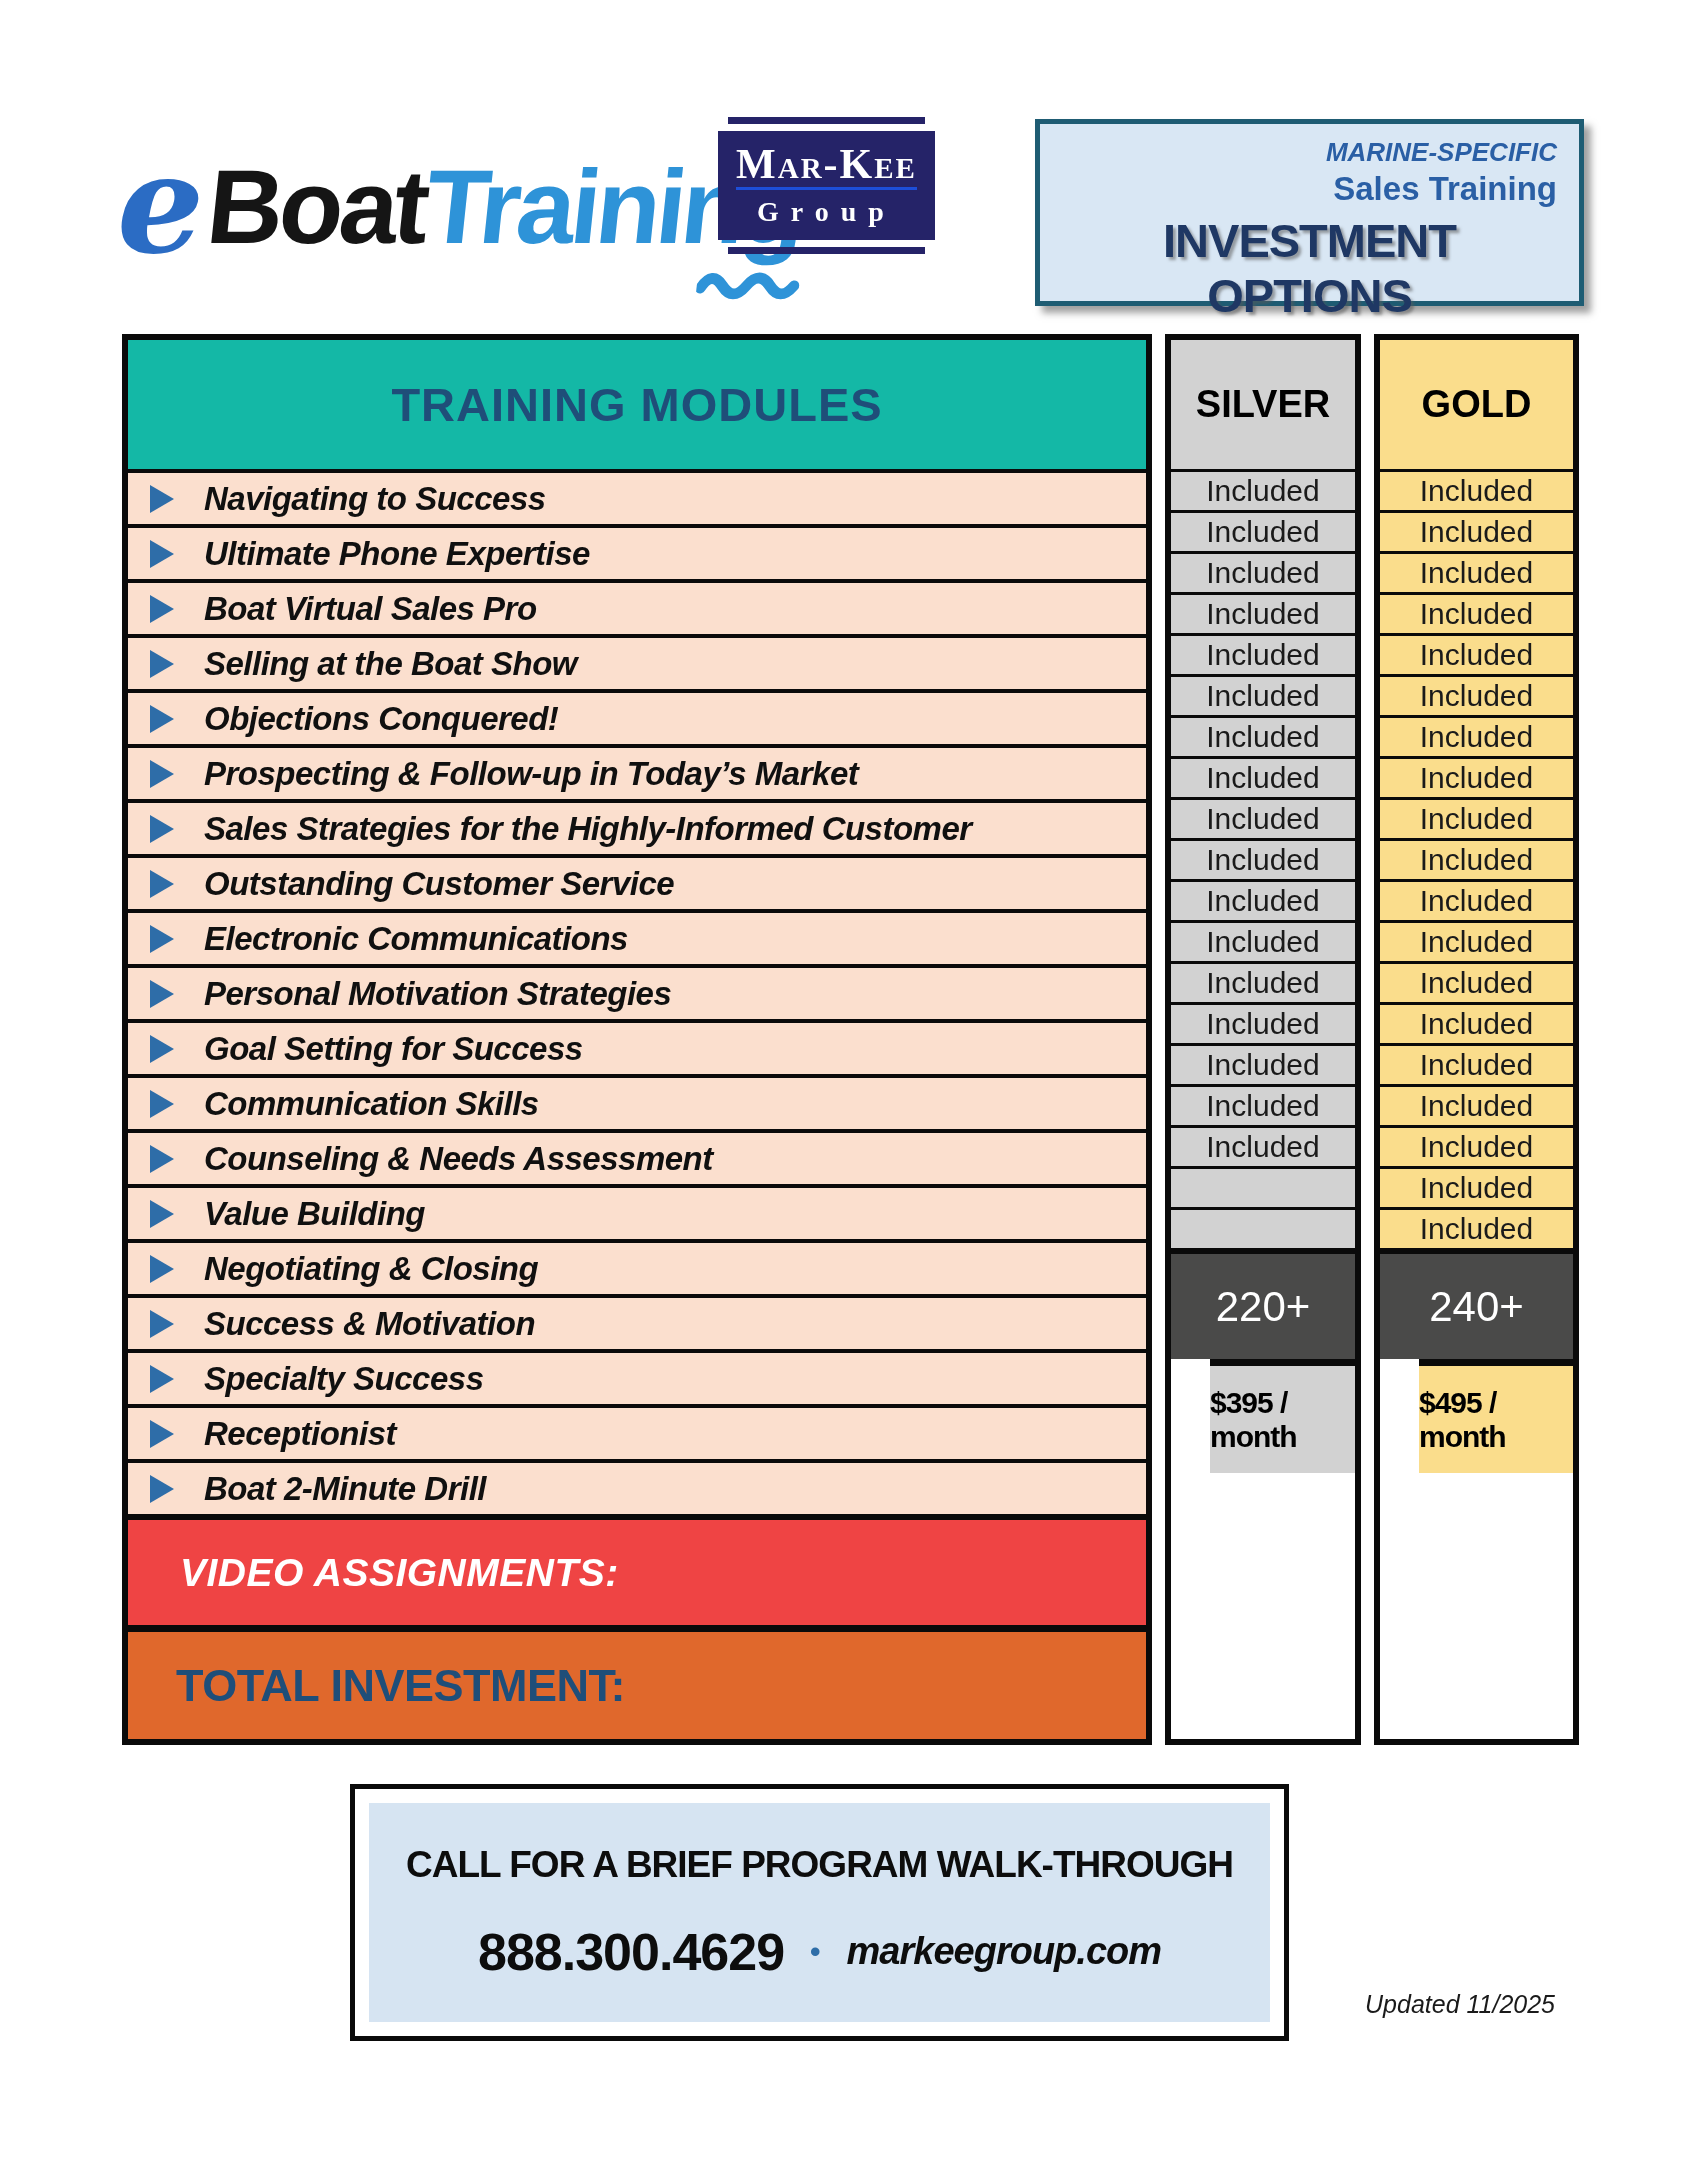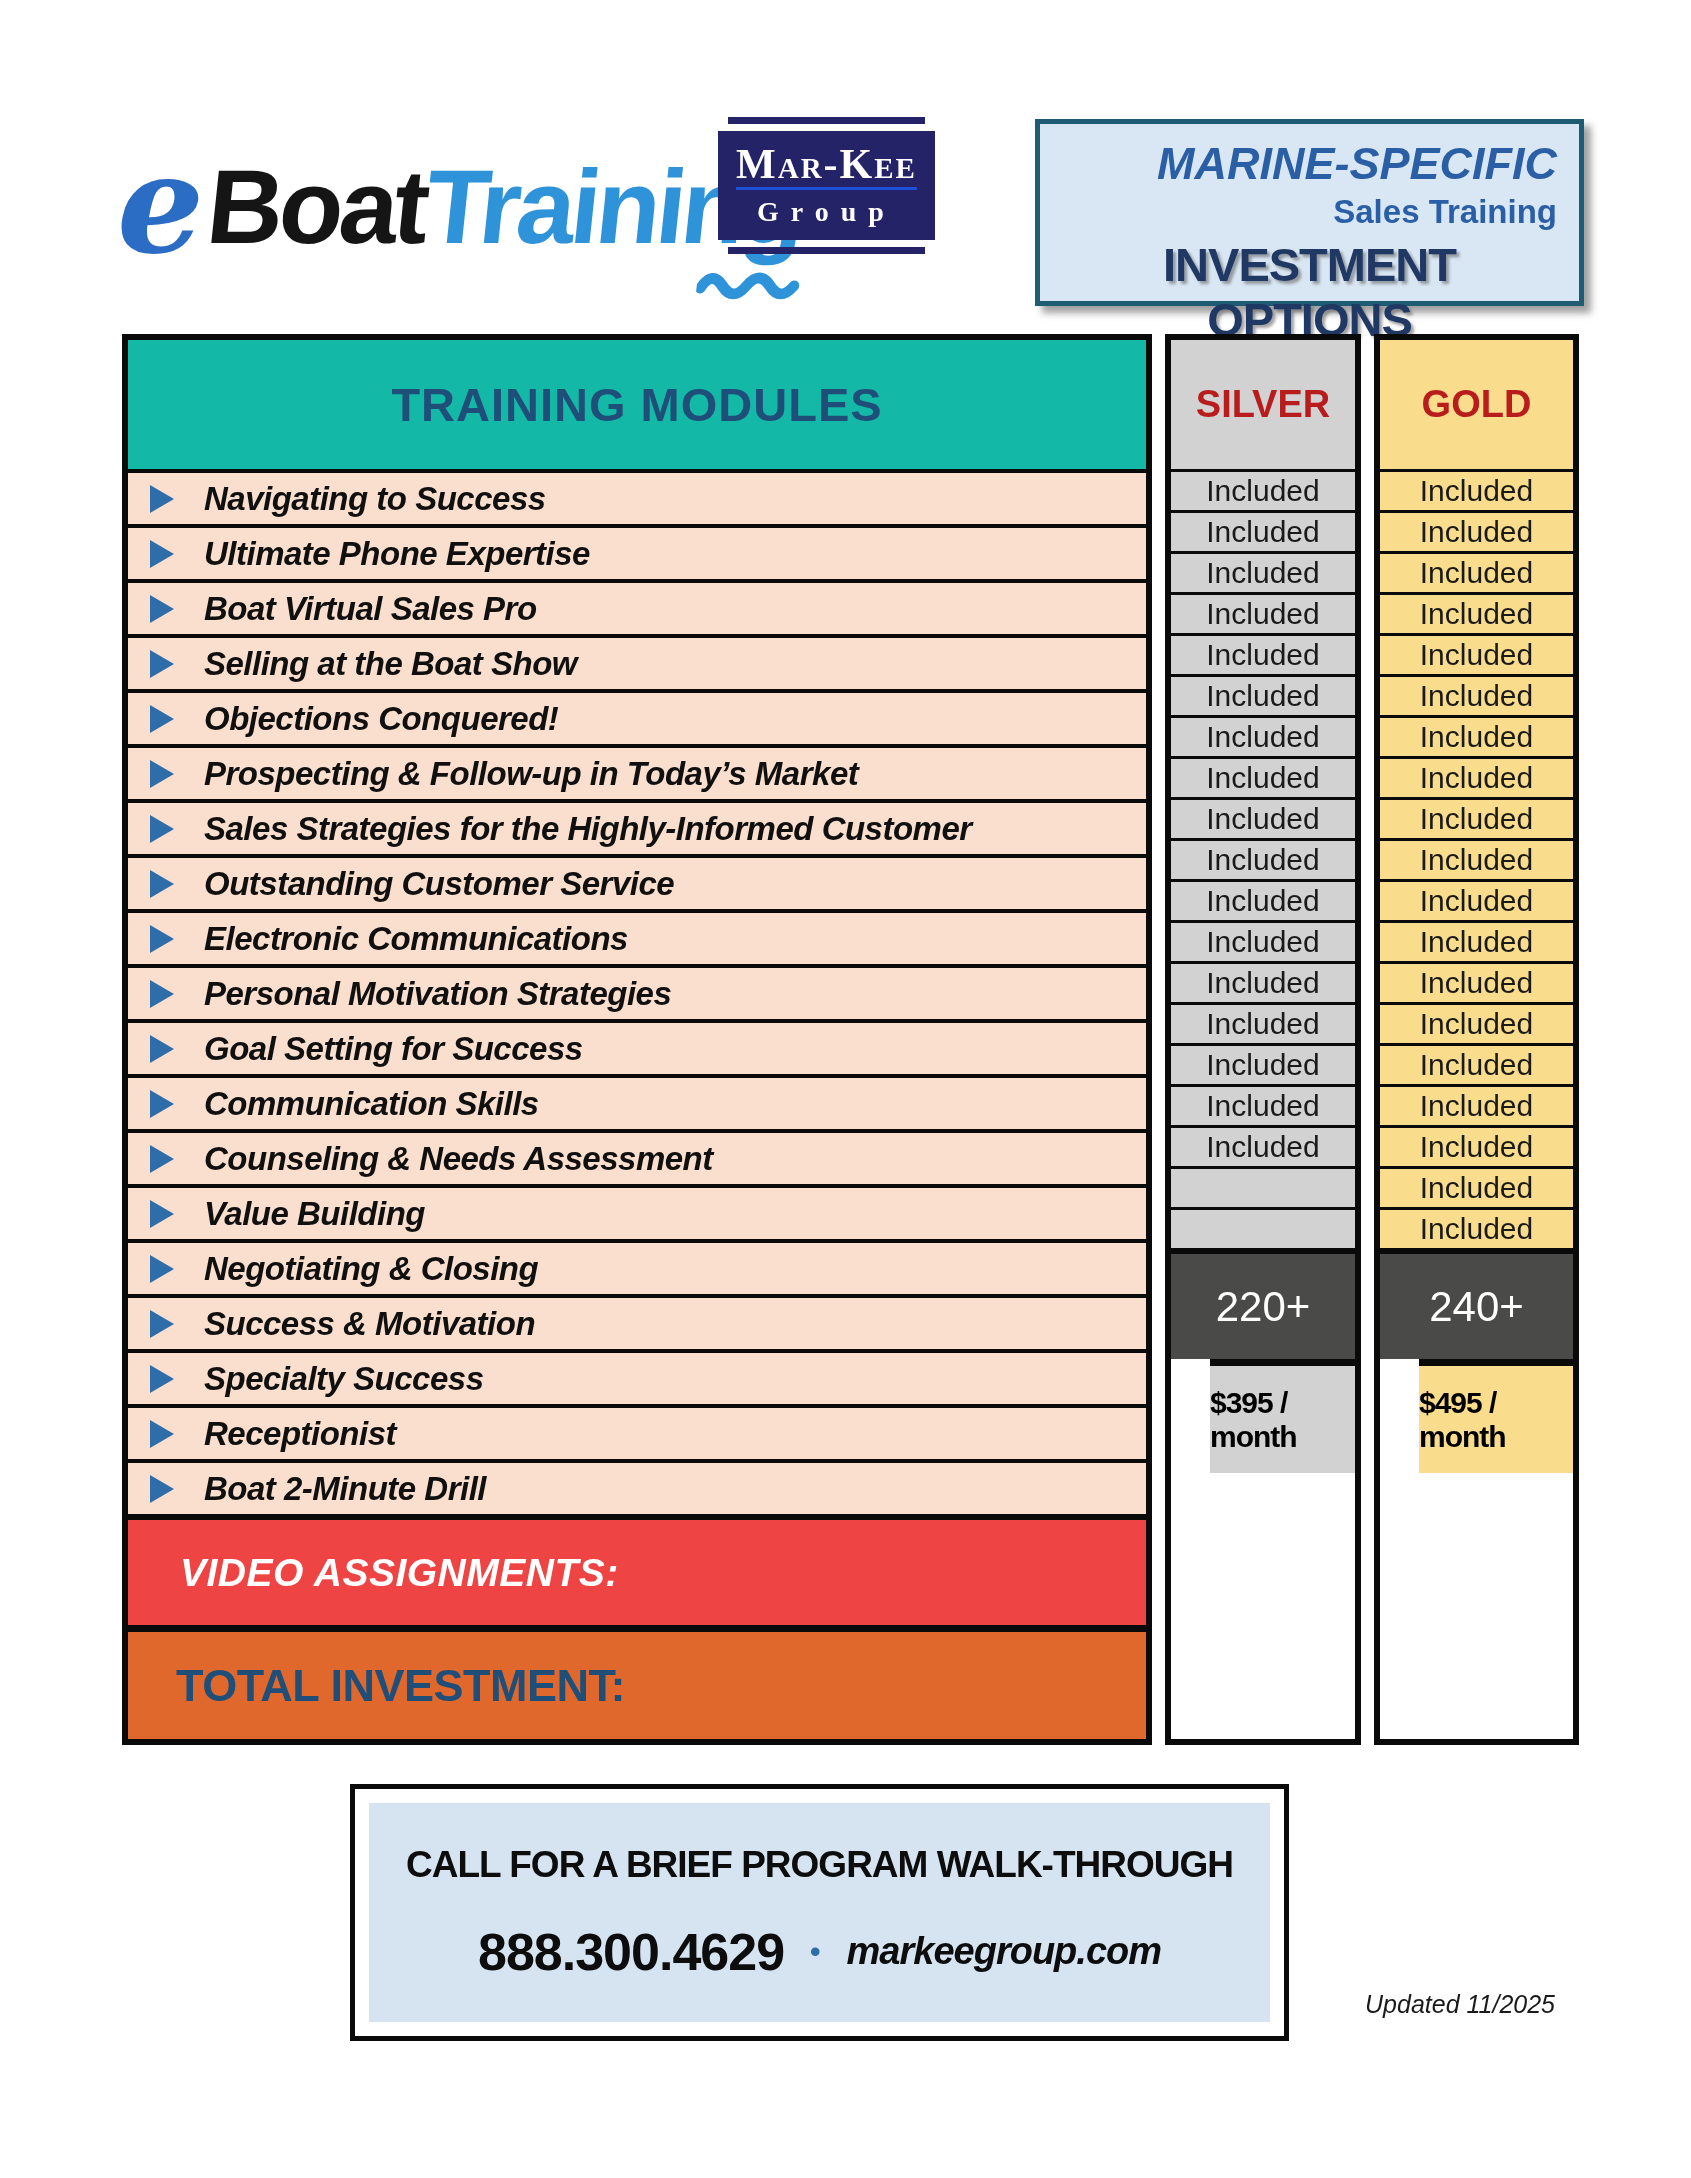--- a/index.html
+++ b/index.html
@@ -33,21 +33,21 @@
     color:#ffffff; font-family:"Liberation Serif", serif; font-weight:700;
     font-size:28px; letter-spacing:12px; margin-top:8px; line-height:1;
   }
 
   .banner {
     position:absolute; left:1035px; top:119px; width:549px; height:187px;
     background:#D9E7F4; border:5px solid #1E5C73;
     box-shadow:7px 7px 7px rgba(110,110,110,0.65);
     padding:12px 22px 8px;
   }
-  .banner-line1 { text-align:right; font-style:italic; font-weight:700; font-size:45px; color:#2A5FA5; line-height:1.25; }
+  .banner-line1 { text-align:right; font-style:italic; font-weight:700; font-size:26px; color:#2A5FA5; line-height:1.25; }
   .banner-line2 { text-align:right; font-weight:700; font-size:33px; color:#2A5FA5; line-height:1.2; }
   .banner-line3 {
     text-align:center; font-weight:700; font-size:47px; color:#1F3864;
     letter-spacing:-1px; margin-top:5px; text-shadow:3px 3px 3px rgba(90,90,90,0.55);
   }
 
   
   .pricing { position:absolute; left:122px; top:334px; display:flex; }
   .col { border:6px solid #0a0a0a; }
   .col-main { width:1030px; }
@@ -55,21 +55,21 @@
   .col-gold { width:205px; margin-left:13px; }
 
   .row-header {
     height:129px; background:#14b8a6;
     display:flex; align-items:center; justify-content:center;
   }
   .row-header .hdr-label { font-weight:700; font-size:47px; color:#1F4E79; letter-spacing:1px; }
 
   .cell-header {
     height:129px; display:flex; align-items:center; justify-content:center;
-    font-weight:700; font-size:38px; color:#b91c1c;
+    font-weight:700; font-size:38px; color:#000000;
   }
 
   .row-module {
     height:55px; background:#FBDFCE; border-top:4px solid #0a0a0a;
     display:flex; align-items:center; padding-left:22px;
   }
   .arrow {
     width:0; height:0; border-left:24px solid #2E6DA8;
     border-top:14px solid transparent; border-bottom:14px solid transparent;
     margin-right:30px; flex:none;

